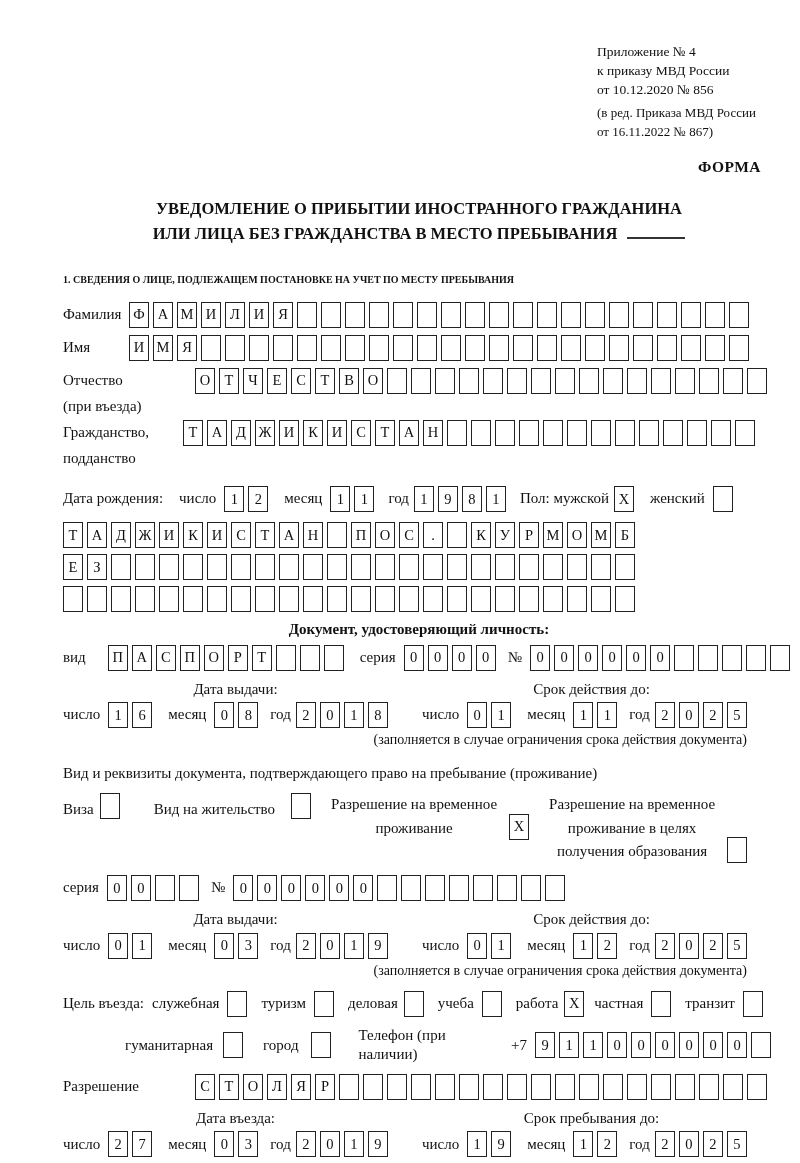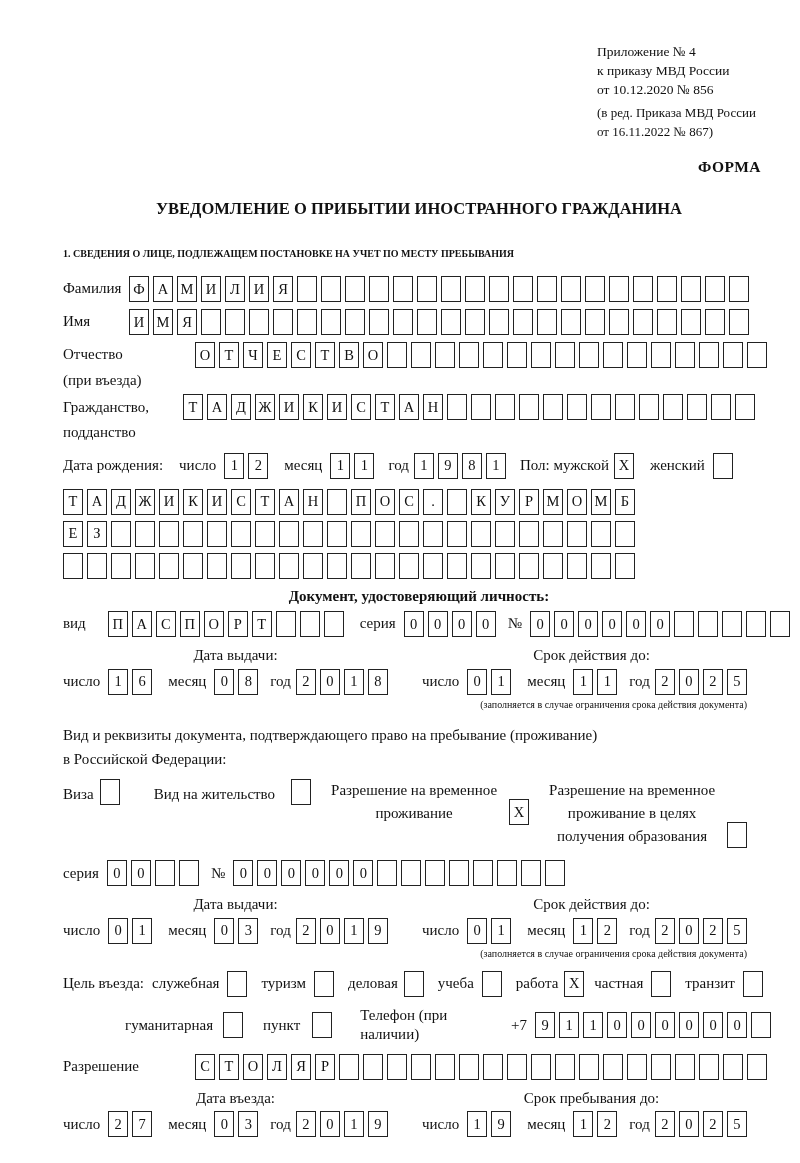--- a/index.html
+++ b/index.html
@@ -35,21 +35,21 @@
   .bp-right .cells{display:flex;margin-bottom:6px;}
   .center-bold{text-align:center;font-weight:bold;margin-top:2px;}
   .dp{margin-top:9px;}
   .dp-heads{display:flex;}
   .dp-h1{width:345px;text-align:center;}
   .dp-h2{flex:1;text-align:center;}
   .dp-row{display:flex;align-items:center;margin-top:3px;}
   .dgrp{display:flex;align-items:center;}
   .dg1{width:345px;}
   .dg2{margin-left:14px;}
-  .dp-note{margin-top:3px;text-align:right;padding-right:28px;font-size:10px;}
+  .dp-note{margin-top:3px;text-align:right;padding-right:28px;font-size:14px;}
   .intro{margin-top:12px;line-height:1.6;}
   .permits{display:flex;align-items:flex-start;margin-top:8px;}
   .permit{display:flex;align-items:flex-end;}
   .permit-lines{text-align:center;line-height:1.55;}
   .opt{display:flex;align-items:center;}
 </style>
 </head>
 <body>
 
 <div class="annex">
@@ -59,20 +59,21 @@
   <div class="note">
     <div>(в ред. Приказа МВД России</div>
     <div>от 16.11.2022 № 867)</div>
   </div>
 </div>
 
 <div class="forma">ФОРМА</div>
 
 <div class="title">
   <div>УВЕДОМЛЕНИЕ О ПРИБЫТИИ ИНОСТРАННОГО ГРАЖДАНИНА</div>
+  <div><span>ИЛИ ЛИЦА БЕЗ ГРАЖДАНСТВА В МЕСТО ПРЕБЫВАНИЯ</span><span class="title-underline"></span></div>
 </div>
 
 <div class="section-head">1. СВЕДЕНИЯ О ЛИЦЕ, ПОДЛЕЖАЩЕМ ПОСТАНОВКЕ НА УЧЕТ ПО МЕСТУ ПРЕБЫВАНИЯ</div>
 
 <div class="frow" style="margin-top:16px;">
   <span class="flabel w66">Фамилия</span>
   <span class="cells">
       <span class="cell">Ф</span>
       <span class="cell">А</span>
       <span class="cell">М</span>
@@ -189,21 +190,21 @@
       <span class="cell"></span>
       <span class="cell"></span>
       <span class="cell"></span>
       <span class="cell"></span>
       <span class="cell"></span>
       <span class="cell"></span>
     </span>
 </div>
 <div class="subline">подданство</div>
 
-<div class="frow" style="margin-top:10px;">
+<div class="frow" style="margin-top:18px;">
   <span>Дата рождения:</span>
   <span class="ml16 mr8">число</span>
   <span class="cells">
       <span class="cell">1</span>
       <span class="cell">2</span>
     </span>
   <span class="ml12 mr8">месяц</span>
   <span class="cells">
       <span class="cell">1</span>
       <span class="cell">1</span>
@@ -390,21 +391,20 @@
           <span class="cell">2</span>
           <span class="cell">5</span>
         </span>
     </div>
   </div>
   <div class="dp-note">(заполняется в случае ограничения срока действия документа)</div>
 </div>
 
 <div class="intro">
   <div>Вид и реквизиты документа, подтверждающего право на пребывание (проживание)</div>
-  <div>в Российской Федерации:</div>
 </div>
 
 <div class="permits">
   <div class="permit">
     <span>Виза</span>
     <span class="cells ml6">
         <span class="cell"></span>
       </span>
   </div>
   <div class="permit ml30">
@@ -556,21 +556,21 @@
 </div>
 
 <div class="frow" style="margin-left:62px;margin-top:9px;">
   <span class="opt">
     <span>гуманитарная</span>
     <span class="cells ml10">
         <span class="cell"></span>
       </span>
   </span>
   <span class="opt ml16">
-    <span>пункт</span>
+    <span>город</span>
     <span class="cells ml12">
         <span class="cell"></span>
       </span>
   </span>
   <span class="ml24">Телефон (при наличии)</span>
   <span class="ml24 mr8">+7</span>
   <span class="cells">
       <span class="cell">9</span>
       <span class="cell">1</span>
       <span class="cell">1</span>

